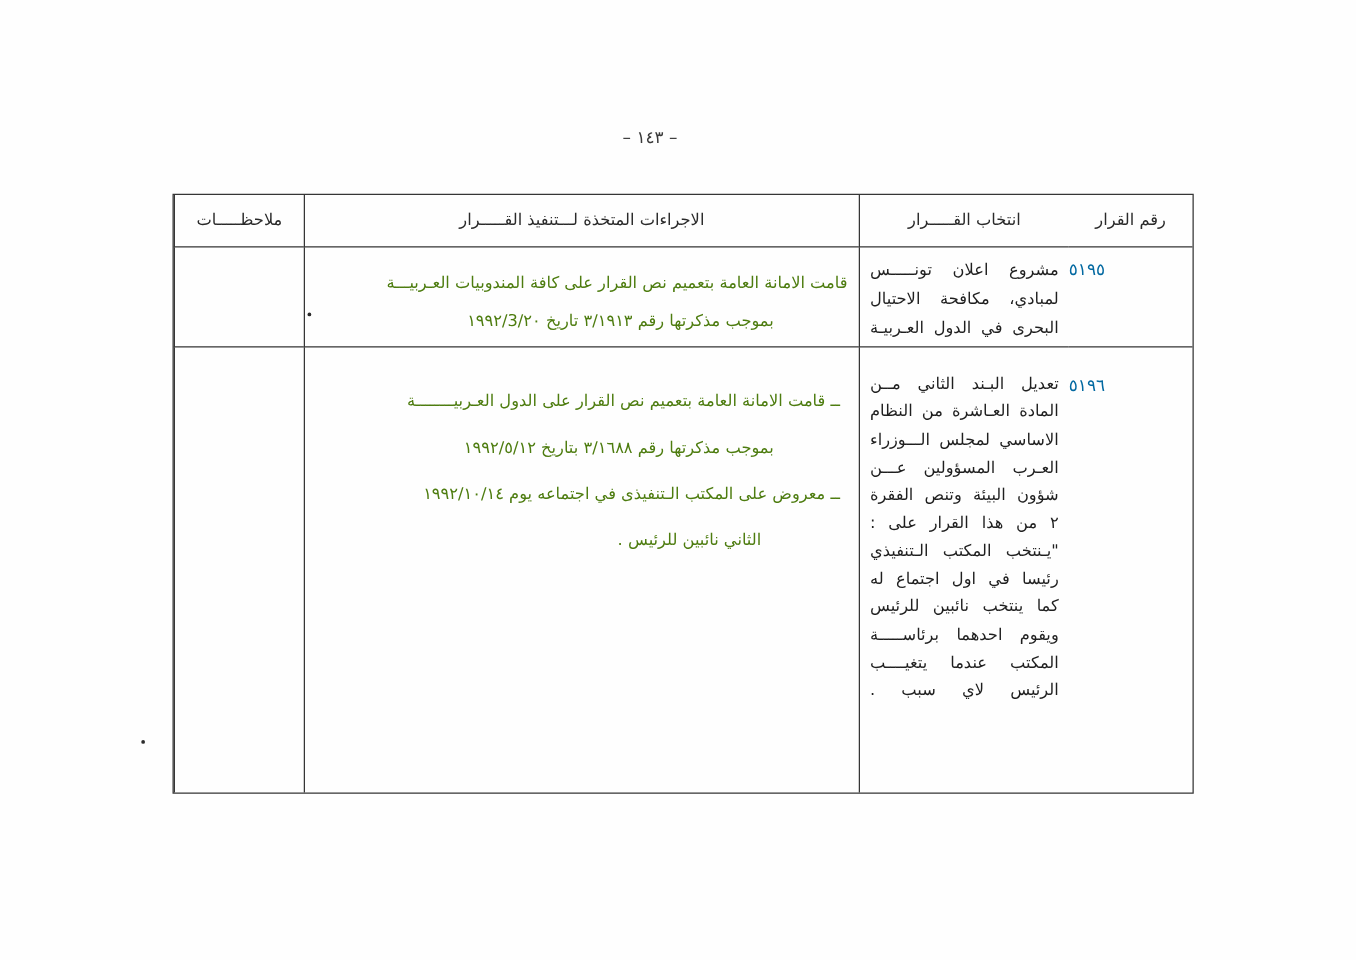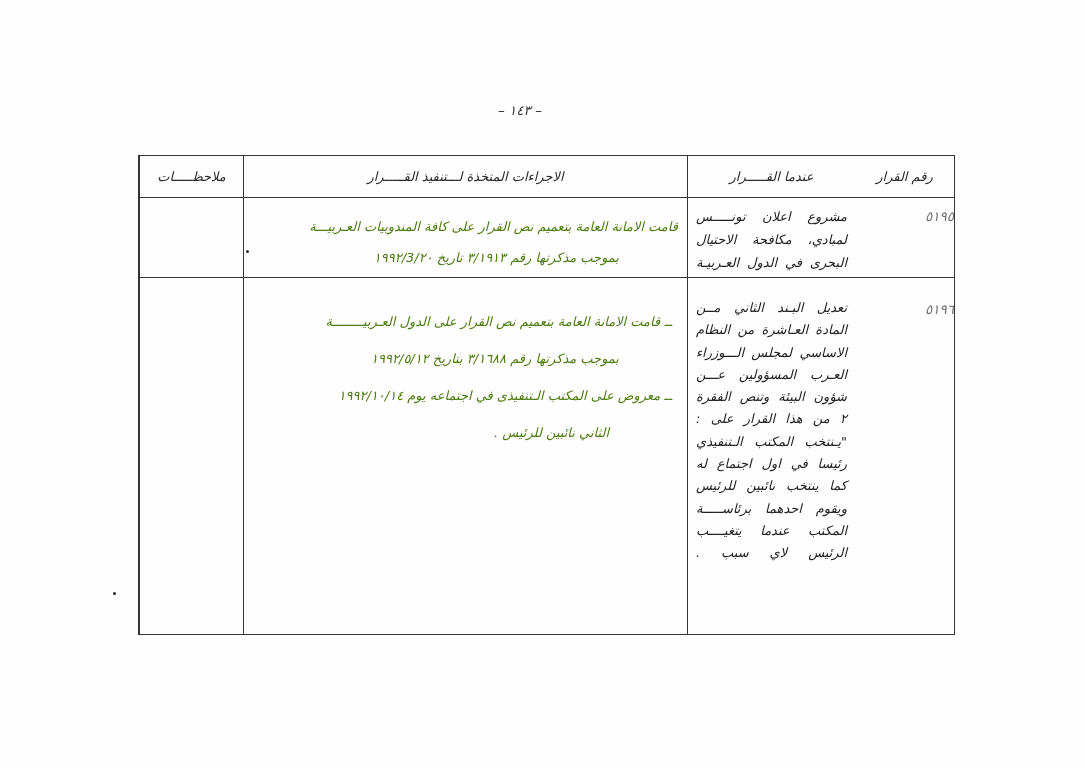--- a/index.html
+++ b/index.html
@@ -3,21 +3,20 @@
 <meta charset="utf-8">
 <style>
   html,body{margin:0;padding:0;background:#ffffff;}
   .screen{
     position:relative;
     width:1085px;height:768px;
     background:#fefefe;
     overflow:hidden;
     font-family:"DejaVu Sans",sans-serif;
     color:#1f1f1f;
-    font-style:italic;
   }
   .page-number{
     position:absolute;left:440px;top:102px;width:160px;
     text-align:center;font-size:13.5px;color:#3a3a3a;
     direction:rtl;letter-spacing:1px;
   }
   
   .doc-table{
     position:absolute;left:138px;top:155px;
     display:grid;
@@ -33,21 +32,21 @@
     font-size:13px;
     overflow:hidden;
   }
   .vline{border-left:1.7px solid #353535;}   
   .hline{border-bottom:1.7px solid #353535;} 
   .hcell{
     display:flex;align-items:center;justify-content:center;
     font-size:13px;color:#2a2a2a;
   }
   
-  .numcell{text-align:right;color:#737373;}
+  .numcell{text-align:left;color:#0369a1;}
   .numcell .num{letter-spacing:4px;font-size:13.5px;}
   .numcell.r1{padding-top:10px;}
   .numcell.r2{padding-top:23px;}
   
   .subjcell{padding:0 8px;}
   .subjcell.r1{padding-top:7px;}
   .subjcell.r2{padding-top:19px;}
   .s-line{
     text-align:justify;text-align-last:justify;
     line-height:23px;font-size:13px;white-space:nowrap;
@@ -79,21 +78,21 @@
 </head>
 <body>
 
 <div class="screen">
 
   <div class="page-number">– ١٤٣ –</div>
 
   <div class="doc-table">
 
     <div class="cell hcell hline">رقم القرار</div>
-    <div class="cell hcell hline vline">عندما القـــــرار</div>
+    <div class="cell hcell hline vline">انتخاب القـــــرار</div>
     <div class="cell hcell hline vline">الاجراءات المتخذة لـــتنفيذ القـــــرار</div>
     <div class="cell hcell hline vline">ملاحظـــــات</div>
 
     <div class="cell numcell r1 hline">
       <span class="num">٥١٩٥</span>
     </div>
     <div class="cell subjcell r1 hline vline">
       <div class="s-line">مشروع اعلان تونـــــس</div>
       <div class="s-line">لمبادي، مكافحة الاحتيال</div>
       <div class="s-line">البحرى في الدول العـربيـة</div>

